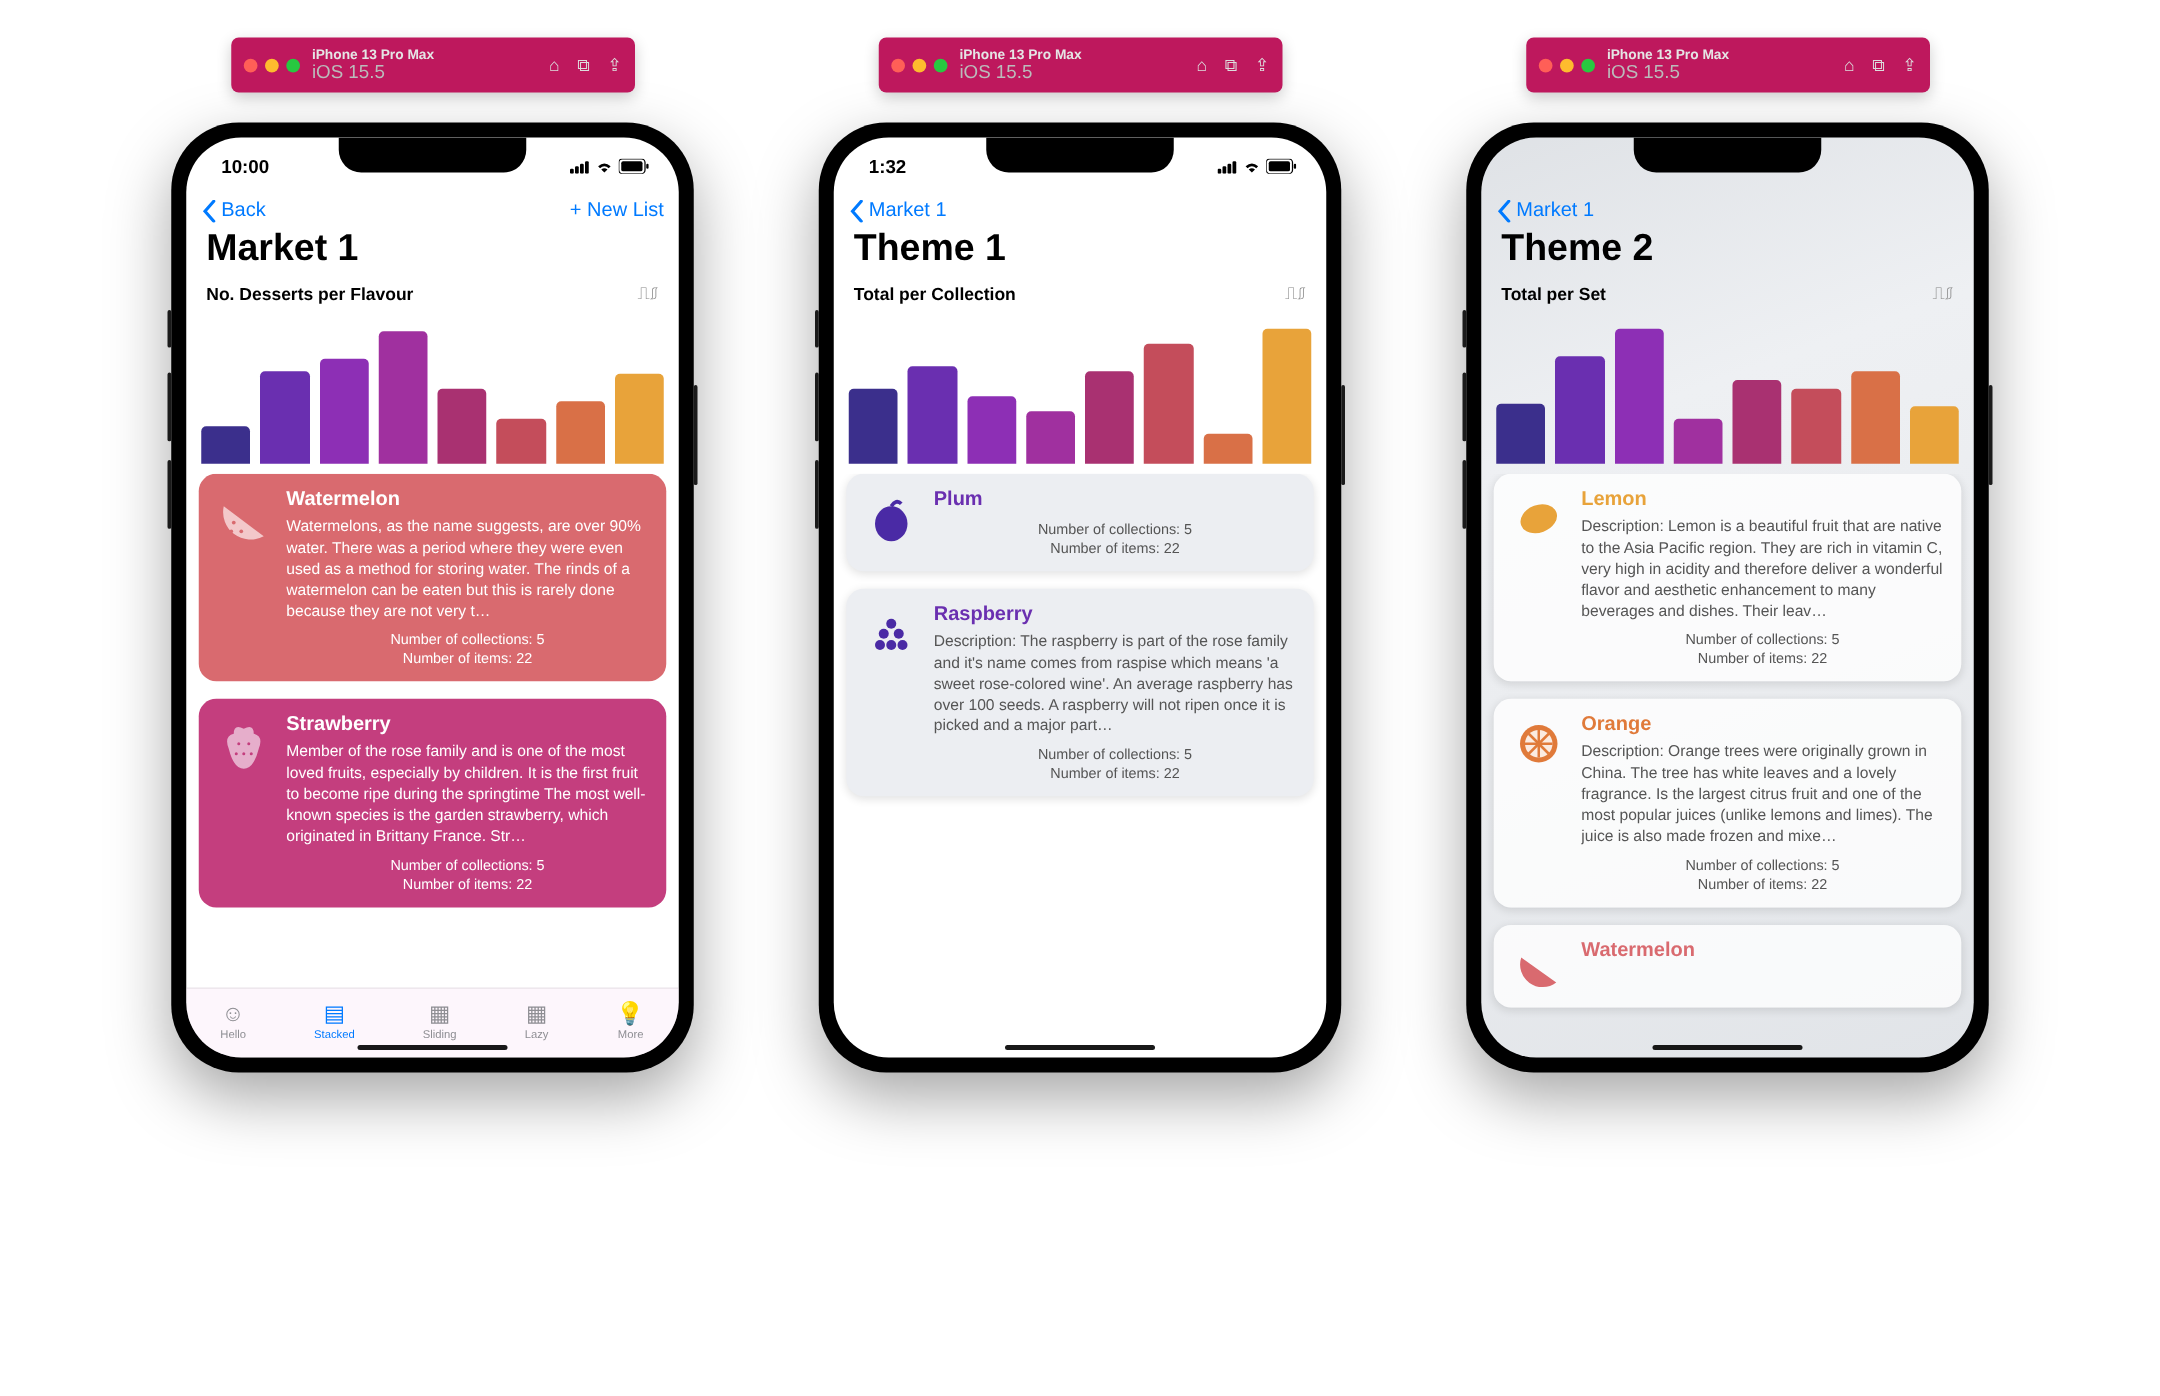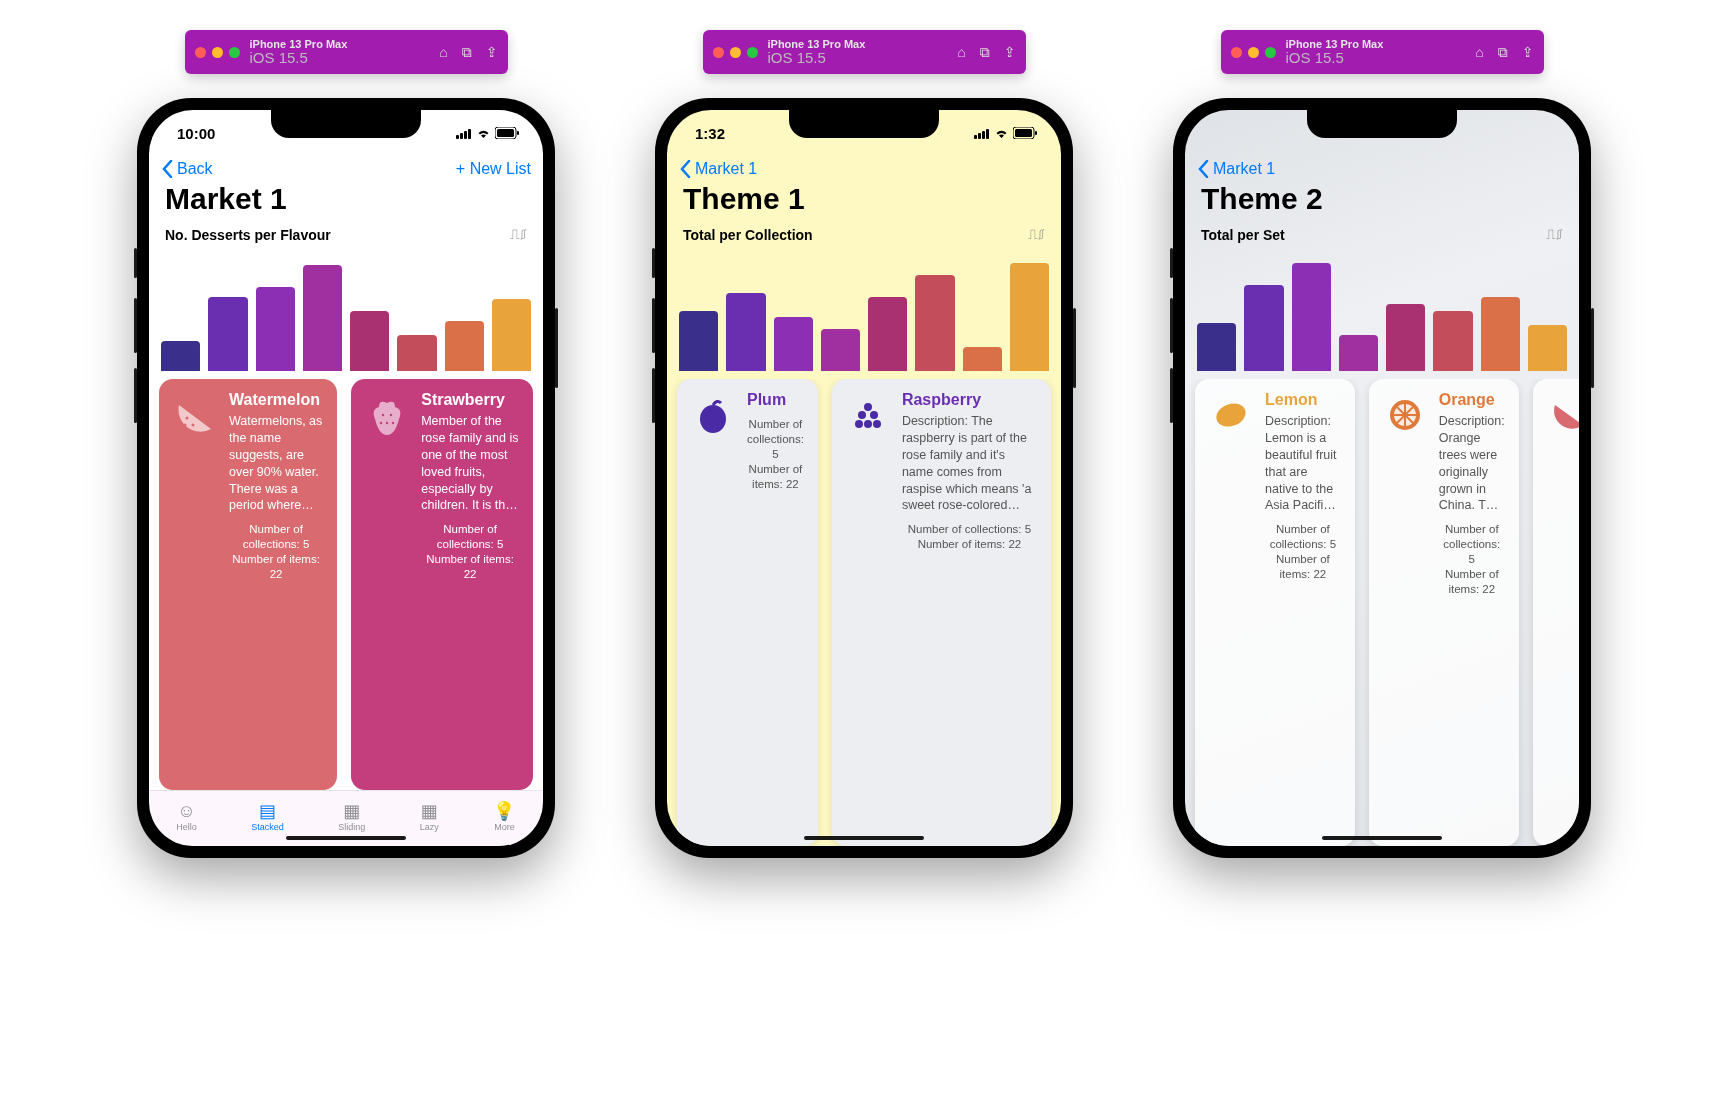--- a/index.html
+++ b/index.html
@@ -6,21 +6,21 @@
   body {
     font-family: -apple-system, BlinkMacSystemFont, "Segoe UI", Helvetica, Arial, sans-serif;
     background: #ffffff;
     width: 1728px;
     height: 1117px;
     position: relative;
   }
   .stage { display: flex; gap: 100px; padding: 30px 40px; justify-content: center; }
   .sim { display: flex; flex-direction: column; align-items: center; }
   .simbar {
-    width: 323px; height: 44px; background: #a21caf; border-radius: 6px;
+    width: 323px; height: 44px; background: #be185d; border-radius: 6px;
     display: flex; align-items: center; padding: 0 10px; color: #e5e5e5;
     box-shadow: 0 4px 12px rgba(0,0,0,.2);
     position: relative; z-index: 5;
   }
   .traffic { display: flex; gap: 6px; margin-right: 10px; }
   .dot { width: 11px; height: 11px; border-radius: 50%; }
   .dot.red{background:#ff5f57;} .dot.yellow{background:#febc2e;} .dot.green{background:#28c840;}
   .simtitle { display:flex; flex-direction:column; line-height:1.1; }
   .simtitle .t1{ font-size:11px; font-weight:600;}
   .simtitle .t2{ font-size:15px; color:#bbb;}
@@ -35,21 +35,21 @@
   }
   .sidebtn { position:absolute; background:#1a1a1a; border-radius:2px; }
   .sb-left1{ left:-3px; top:150px; width:3px; height:30px;}
   .sb-left2{ left:-3px; top:200px; width:3px; height:55px;}
   .sb-left3{ left:-3px; top:270px; width:3px; height:55px;}
   .sb-right{ right:-3px; top:210px; width:3px; height:80px;}
   .screen {
     width:100%; height:100%; border-radius:44px; overflow:hidden; position:relative;
   }
   .screen.bg-white{ background:#ffffff; }
-  .screen.bg-theme1{ background:#fef9c3; }
+  .screen.bg-theme1{ background:#ffffff; }
   .screen.bg-theme2{ background: linear-gradient(160deg,#dfe2e6 0%,#eef0f3 30%,#eaecef 60%,#e1e4e8 100%); }
   .notch {
     position:absolute; top:0; left:50%; transform:translateX(-50%);
     width:150px; height:28px; background:#000; border-radius:0 0 18px 18px; z-index:10;
   }
   .statusbar {
     position:absolute; top:0; left:0; right:0; height:46px;
     display:flex; justify-content:space-between; align-items:center;
     padding:0 24px 0 28px; font-size:15px; font-weight:600; z-index:5;
   }
@@ -61,21 +61,21 @@
   .navback{ display:flex; align-items:center; gap:2px;}
   .navback svg{ width:14px;}
   .bigtitle { font-size:30px; font-weight:700; padding:2px 16px 10px; }
   .section-row { display:flex; align-items:center; justify-content:space-between; padding:0 16px 4px; }
   .section-title{ font-size:14px; font-weight:700;}
   .pulse{ color:#888; font-size:14px;}
 
   .chart { height:120px; margin:4px 12px 8px; display:flex; align-items:flex-end; gap:8px;}
   .bar { flex:1; border-radius:4px 4px 0 0; }
 
-  .cards { flex:1; overflow:hidden; padding:0 10px; display:flex; flex-direction:row; gap:14px;}
+  .cards { flex:1; overflow:hidden; padding:0 10px; display:flex; flex-direction:column; gap:14px;}
   .card-solid { border-radius:14px; padding:12px 14px 10px; color:#fff; display:flex; gap:12px;}
   .card-light { border-radius:14px; padding:12px 14px 10px; display:flex; gap:12px; box-shadow: 0 2px 8px rgba(0,0,0,.12);}
   .card-light.bg1{ background:#eceef2; }
   .card-light.bg2{ background:rgba(255,255,255,.78); }
   .card-icon{ width:44px; flex-shrink:0; display:flex; align-items:flex-start; justify-content:center; padding-top:4px;}
   .card-body{ flex:1; min-width:0;}
   .card-title{ font-size:16px; font-weight:700; margin-bottom:4px;}
   .card-desc{ font-size:12.5px; line-height:1.35; overflow:hidden;}
   .card-meta{ font-size:11.5px; margin-top:8px; line-height:1.3;text-align:center;}
   .card-light .card-desc, .card-light .card-meta{ color:#555;}

